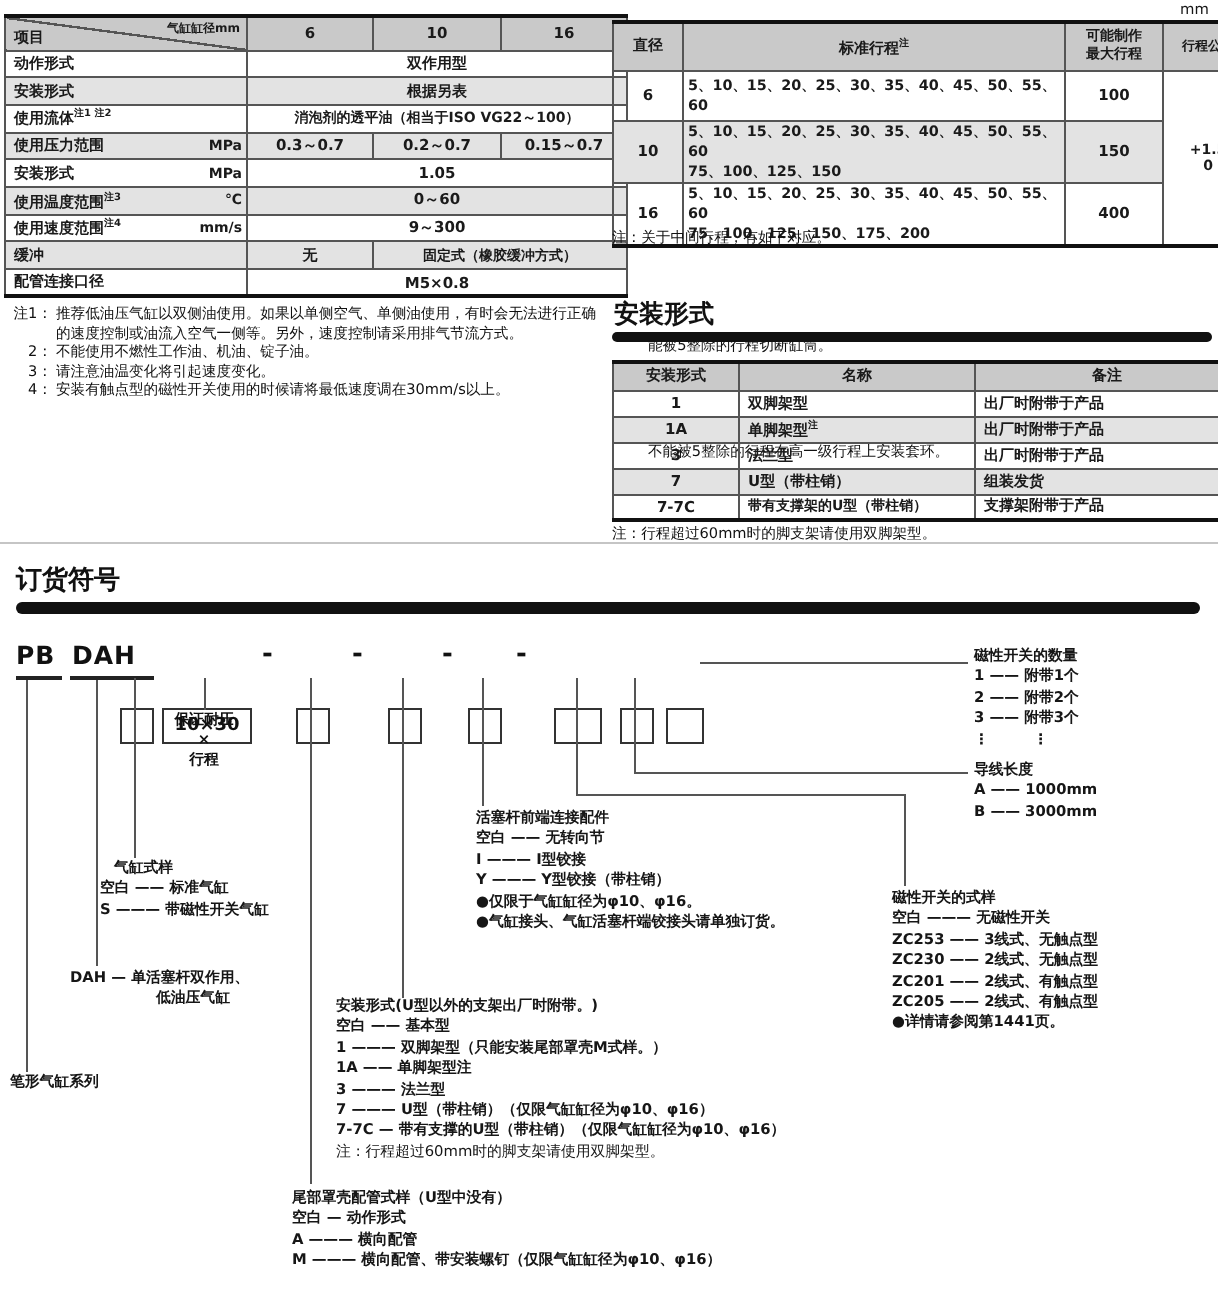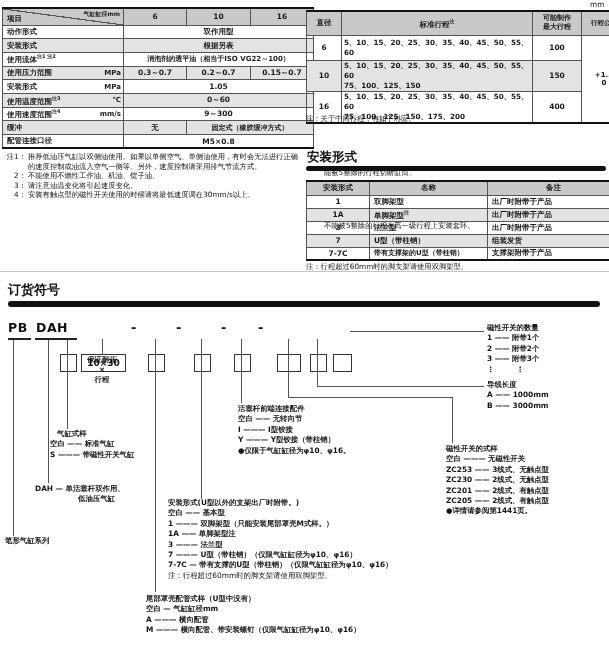--- a/index.html
+++ b/index.html
@@ -305,20 +305,21 @@
     <div>ZC205 —— 2线式、有触点型</div>
     <div>●详情请参阅第1441页。</div>
   </div>
 
   <div class="blk" style="left:238px;top:404px;">
     <div class="tt">活塞杆前端连接配件</div>
     <div>空白 —— 无转向节</div>
     <div>I ——— I型铰接</div>
     <div>Y ——— Y型铰接（带柱销）</div>
     <div>●仅限于气缸缸径为φ10、φ16。</div>
+    <div>●气缸接头、气缸活塞杆端铰接头请单独订货。</div>
   </div>
 
   <div class="blk" style="left:50px;top:429px;">
     <div class="tt" style="padding-left:7px;">气缸式样</div>
     <div>空白 —— 标准气缸</div>
     <div>S ——— 带磁性开关气缸</div>
   </div>
 
   <div class="blk" style="left:35px;top:484px;">
     <div>DAH — 单活塞杆双作用、</div>
@@ -333,18 +334,18 @@
     <div>3 ——— 法兰型</div>
     <div>7 ——— U型（带柱销）（仅限气缸缸径为φ10、φ16）</div>
     <div>7-7C — 带有支撑的U型（带柱销）（仅限气缸缸径为φ10、φ16）</div>
     <div class="nt">注：行程超过60mm时的脚支架请使用双脚架型。</div>
   </div>
 
   <div class="blk" style="left:5px;top:536px;">笔形气缸系列</div>
 
   <div class="blk" style="left:146px;top:594px;">
     <div class="tt">尾部罩壳配管式样（U型中没有）</div>
-    <div>空白 — 气缸缸径mm</div>
+    <div>空白 — 动作形式</div>
     <div>A ——— 横向配管</div>
     <div>M ——— 横向配管、带安装螺钉（仅限气缸缸径为φ10、φ16）</div>
   </div>
 
 </div>
 
 </body></html>

